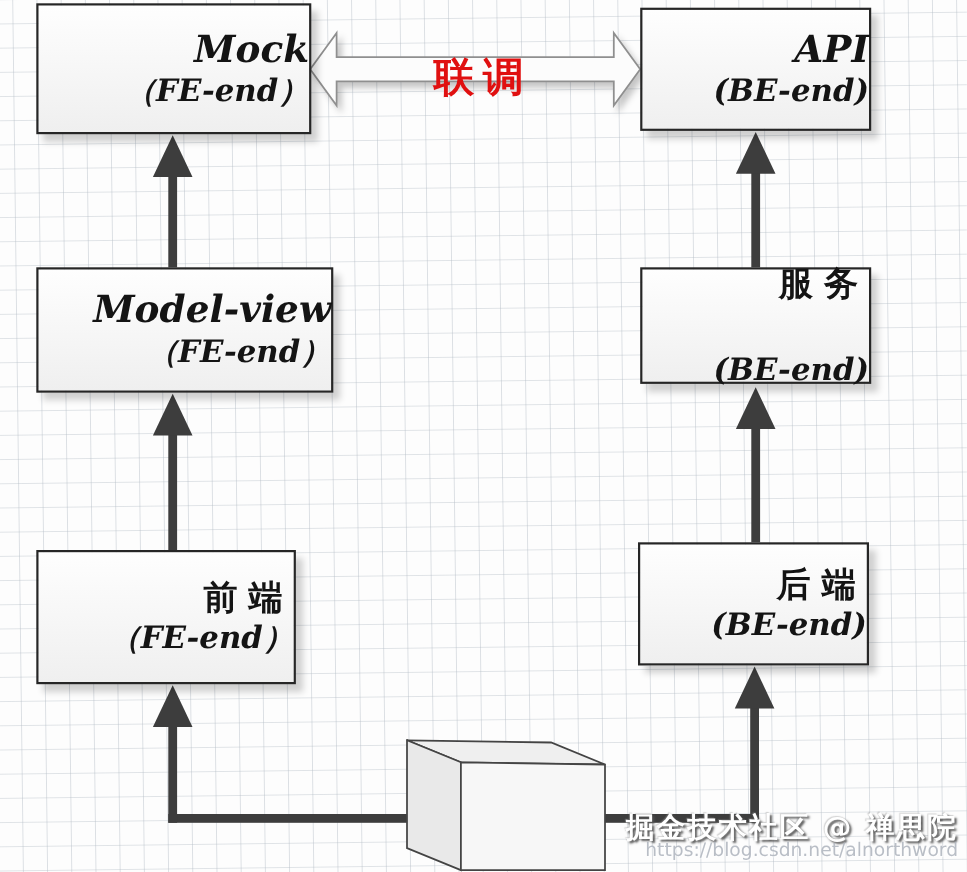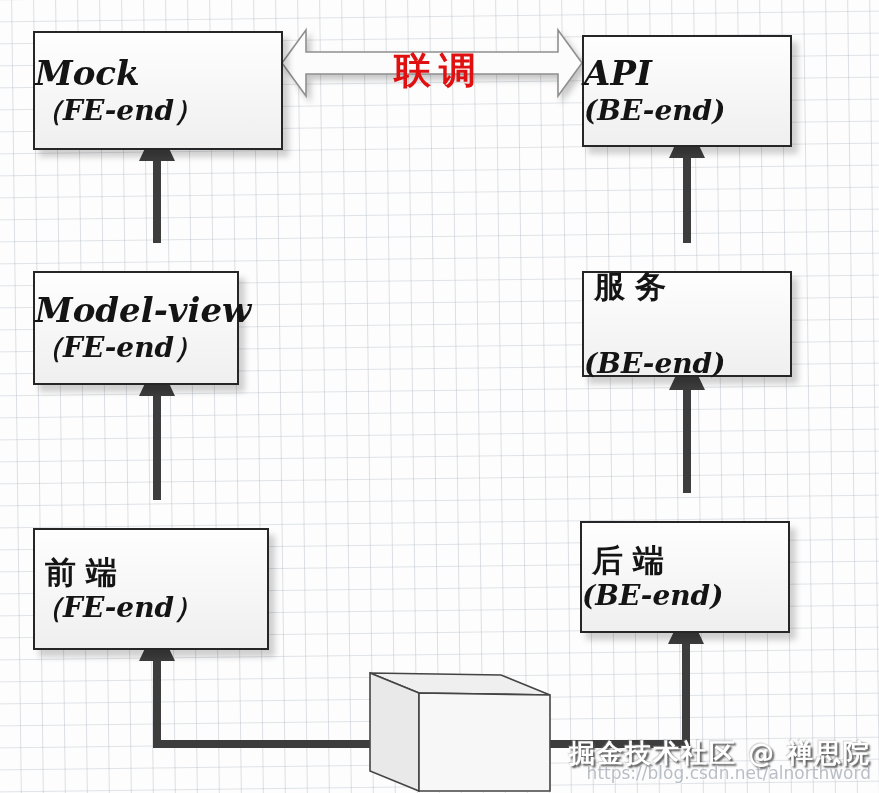--- a/index.html
+++ b/index.html
@@ -22,45 +22,44 @@
       linear-gradient(to right, rgba(183,191,200,.48) 1px, transparent 1px),
       linear-gradient(to bottom, rgba(183,191,200,.42) 1px, transparent 1px);
     background-size:22px 22px;
     transform:rotate(-0.7deg);
     z-index:0;
   }
 
   
   .node{
     position:absolute;
-    display:flex;flex-direction:column;align-items:flex-start;justify-content:center;
+    display:flex;flex-direction:column;align-items:flex-end;justify-content:center;
     gap:4px;
     background:linear-gradient(180deg,#fefefe 0%,#f6f6f6 55%,#efefef 100%);
     border:2px solid var(--box-border);
     box-shadow:6px 7px 6px rgba(0,0,0,.18);
     z-index:3;
     box-sizing:border-box;
-    margin-top:28px;
   }
   .node-title{
     font-family:"DejaVu Serif",serif;font-style:italic;font-weight:700;
     font-size:34px;color:var(--ink);line-height:1.05;white-space:nowrap;
   }
   .node-title.cjk{
     font-family:"DejaVu Sans","DejaVu Serif",sans-serif;
     font-style:normal;font-weight:700;font-size:31px;letter-spacing:10px;
     text-indent:10px;
   }
   .node-sub{
     font-family:"DejaVu Serif",serif;font-style:italic;font-weight:600;
     font-size:28px;color:var(--ink);line-height:1.05;white-space:nowrap;
   }
   .n-mock      {left:33px;  top:3px;   width:250px; height:119px;}
   .n-api       {left:582px; top:7px;   width:210px; height:112px;}
-  .n-modelview {left:33px;  top:243px; width:206px; height:114px;}
+  .n-modelview {left:33px;  top:243px; width:270px; height:114px;}
   .n-service   {left:582px; top:243px; width:210px; height:106px;gap:46px;}
   .n-frontend  {left:33px;  top:500px; width:236px; height:122px;}
   .n-backend   {left:580px; top:493px; width:210px; height:112px;}
 
   
   .varrow{
     position:absolute;width:8px;background:var(--arrow);z-index:2;
   }
   .varrow::after{
     content:"";position:absolute;top:-37px;left:50%;margin-left:-18px;

